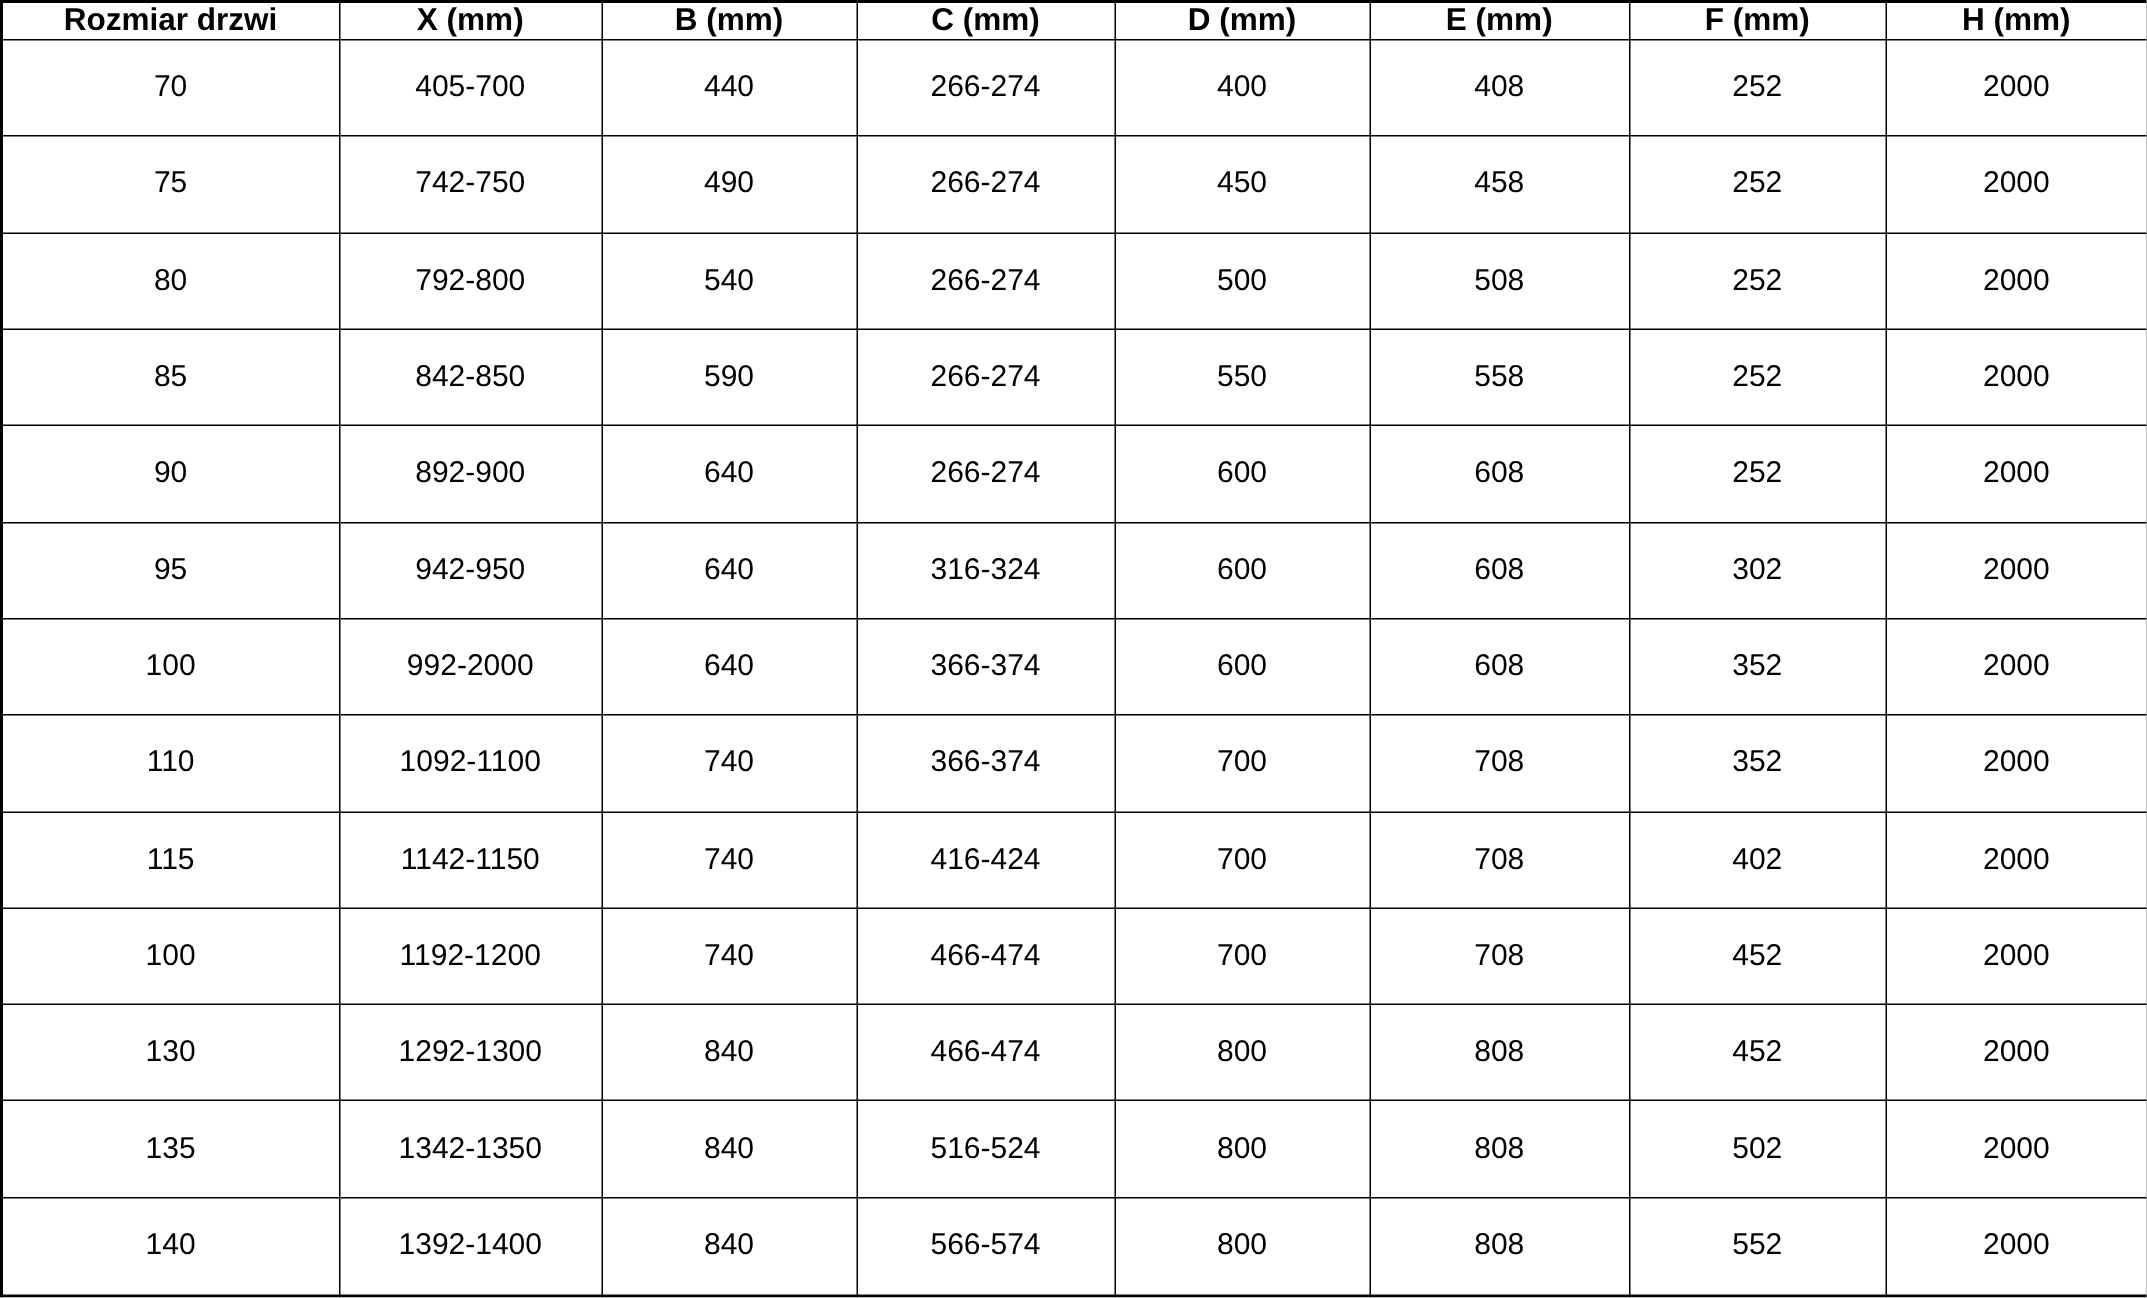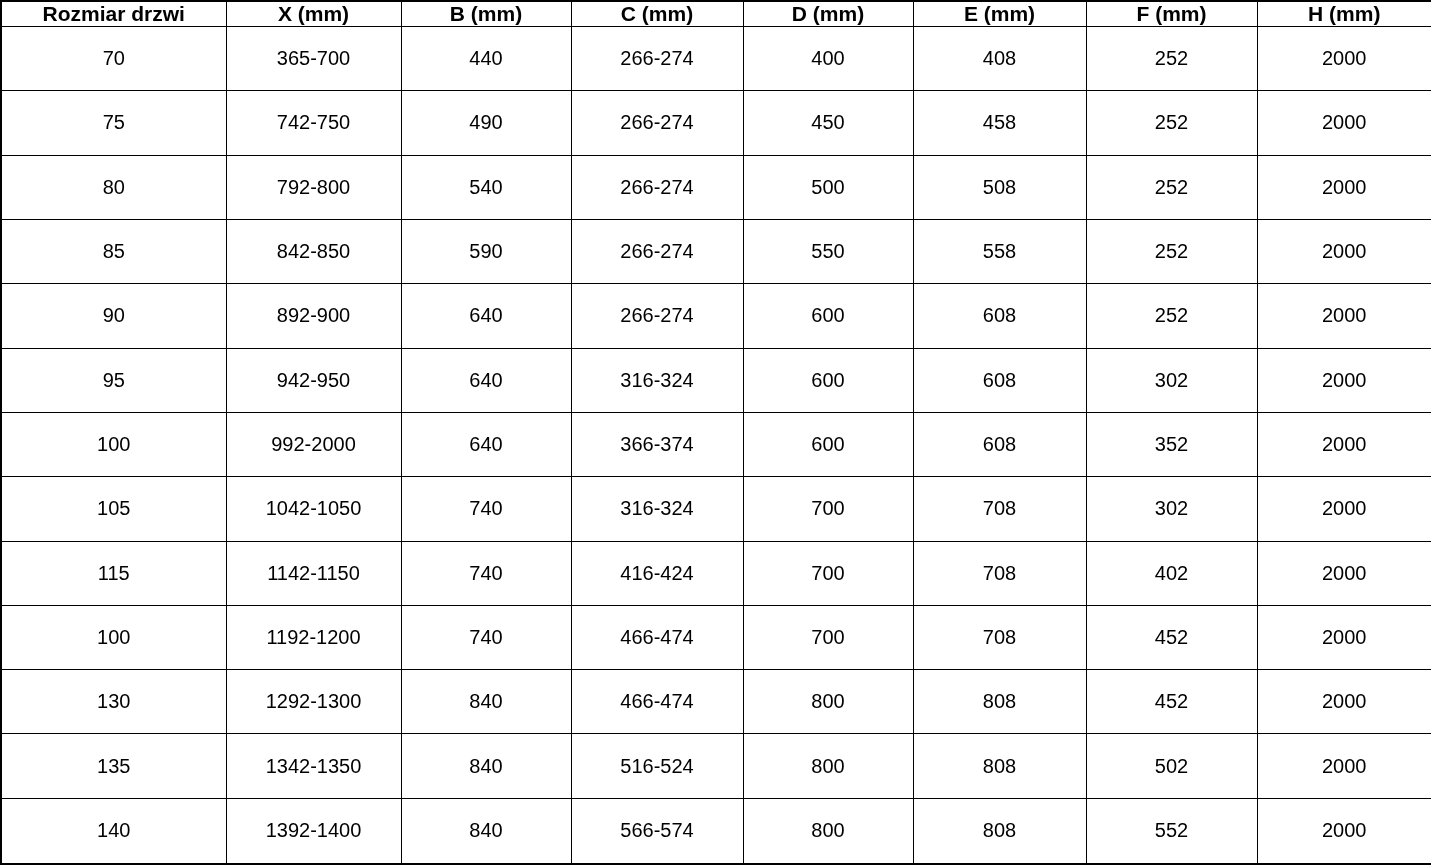--- a/index.html
+++ b/index.html
@@ -67,21 +67,21 @@
         <th>C (mm)</th>
         <th>D (mm)</th>
         <th>E (mm)</th>
         <th>F (mm)</th>
         <th>H (mm)</th>
       </tr>
   </thead>
   <tbody id="table-body">
       <tr>
         <td>70</td>
-        <td>365-700</td>
+        <td>405-700</td>
         <td>440</td>
         <td>266-274</td>
         <td>400</td>
         <td>408</td>
         <td>252</td>
         <td>2000</td>
       </tr>
       <tr>
         <td>75</td>
         <td>742-750</td>
@@ -136,27 +136,27 @@
         <td>100</td>
         <td>992-2000</td>
         <td>640</td>
         <td>366-374</td>
         <td>600</td>
         <td>608</td>
         <td>352</td>
         <td>2000</td>
       </tr>
       <tr>
-        <td>105</td>
-        <td>1042-1050</td>
+        <td>110</td>
+        <td>1092-1100</td>
         <td>740</td>
-        <td>316-324</td>
+        <td>366-374</td>
         <td>700</td>
         <td>708</td>
-        <td>302</td>
+        <td>352</td>
         <td>2000</td>
       </tr>
       <tr>
         <td>115</td>
         <td>1142-1150</td>
         <td>740</td>
         <td>416-424</td>
         <td>700</td>
         <td>708</td>
         <td>402</td>

